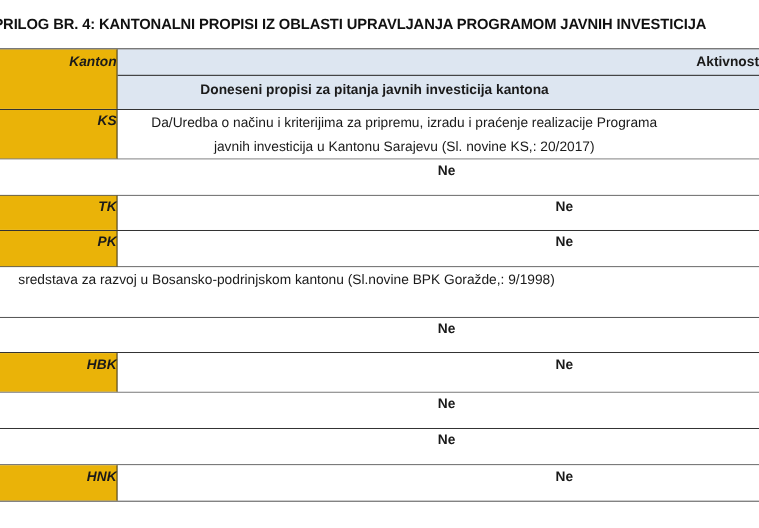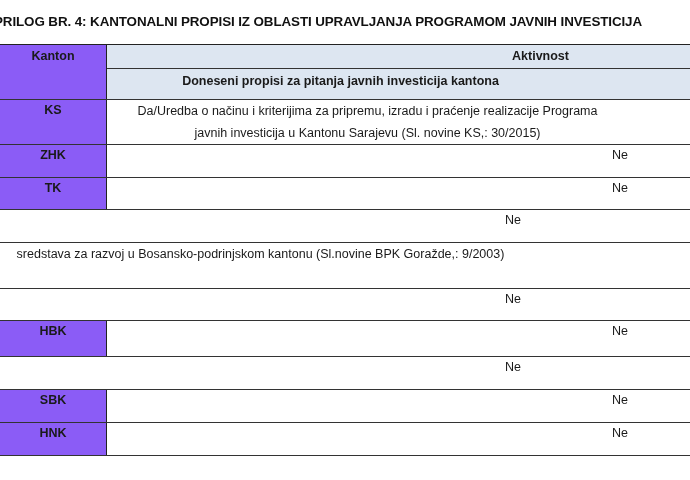--- a/index.html
+++ b/index.html
@@ -33,65 +33,66 @@
       border-top: 1.5px solid #222;
     }
     .row {
       display: flex;
       border-bottom: 1.5px solid #333;
       box-sizing: border-box;
     }
     .cell-kanton {
       width: 107px;
       flex: 0 0 107px;
-      background: #8b5cf6;
+      background: #eab308;
       border-right: 1.5px solid #222;
       box-sizing: border-box;
-      text-align: center;
+      text-align: right;
       font-weight: bold;
       font-size: 12.5px;
       padding-top: 3px;
+      font-style: italic;
     }
     .cell-akt {
       flex: 1 1 auto;
       background: #ffffff;
       box-sizing: border-box;
       font-size: 12.5px;
       line-height: 22px;
       padding-top: 0px;
     }
     .cell-akt .inner {
       width: 521px;
       text-align: center;
     }
     .cell-akt.ne .inner {
-      text-align: right;
+      text-align: center;
       padding-left: 291px;
-      font-weight: normal;
+      font-weight: bold;
       box-sizing: border-box;
       line-height: 20px;
     }
     .header .cell-kanton {
       padding-top: 4px;
     }
     .header .cell-akt {
       background: #dde6f1;
       display: flex;
       flex-direction: column;
       padding: 0;
     }
     .hdr-top {
       height: 24px;
       border-bottom: 1.5px solid #333;
       box-sizing: border-box;
       font-weight: bold;
       line-height: 22px;
       width: 100%;
     }
-    .hdr-top .inner { width: 583px; text-align: center; padding-left: 284px; box-sizing: border-box; }
+    .hdr-top .inner { width: 583px; text-align: right; padding-left: 284px; box-sizing: border-box; }
     .hdr-bot {
       flex: 1;
       font-weight: bold;
       line-height: 24px;
     }
     .hdr-bot .inner { width: 467px; text-align: center; }
   </style>
 </head>
 <body>
 
@@ -108,47 +109,47 @@
       <div class="hdr-bot">
         <div class="inner">Doneseni propisi za pitanja javnih investicija kantona</div>
       </div>
     </div>
   </div>
 
   <div class="row" style="height:45px">
     <div class="cell-kanton">KS</div>
     <div class="cell-akt">
       <div class="inner">Da/Uredba o načinu i kriterijima za pripremu, izradu i praćenje realizacije Programa</div>
-      <div class="inner">javnih investicija u Kantonu Sarajevu (Sl. novine KS,: 30/2015)</div>
+      <div class="inner">javnih investicija u Kantonu Sarajevu (Sl. novine KS,: 20/2017)</div>
     </div>
   </div>
 
   <div class="row" style="height:33px">
-    <div class="cell-kanton">ZHK</div>
     <div class="cell-akt ne">
       <div class="inner">Ne</div>
     </div>
   </div>
 
   <div class="row" style="height:32px">
     <div class="cell-kanton">TK</div>
     <div class="cell-akt ne">
       <div class="inner">Ne</div>
     </div>
   </div>
 
   <div class="row" style="height:33px">
+    <div class="cell-kanton">PK</div>
     <div class="cell-akt ne">
       <div class="inner">Ne</div>
     </div>
   </div>
 
   <div class="row" style="height:46px">
     <div class="cell-akt">
-      <div class="inner">sredstava za razvoj u Bosansko-podrinjskom kantonu (Sl.novine BPK Goražde,: 9/2003)</div>
+      <div class="inner">sredstava za razvoj u Bosansko-podrinjskom kantonu (Sl.novine BPK Goražde,: 9/1998)</div>
     </div>
   </div>
 
   <div class="row" style="height:32px">
     <div class="cell-akt ne">
       <div class="inner">Ne</div>
     </div>
   </div>
 
   <div class="row" style="height:36px">
@@ -158,21 +159,20 @@
     </div>
   </div>
 
   <div class="row" style="height:33px">
     <div class="cell-akt ne">
       <div class="inner">Ne</div>
     </div>
   </div>
 
   <div class="row" style="height:33px">
-    <div class="cell-kanton">SBK</div>
     <div class="cell-akt ne">
       <div class="inner">Ne</div>
     </div>
   </div>
 
   <div class="row" style="height:33px">
     <div class="cell-kanton">HNK</div>
     <div class="cell-akt ne">
       <div class="inner">Ne</div>
     </div>

